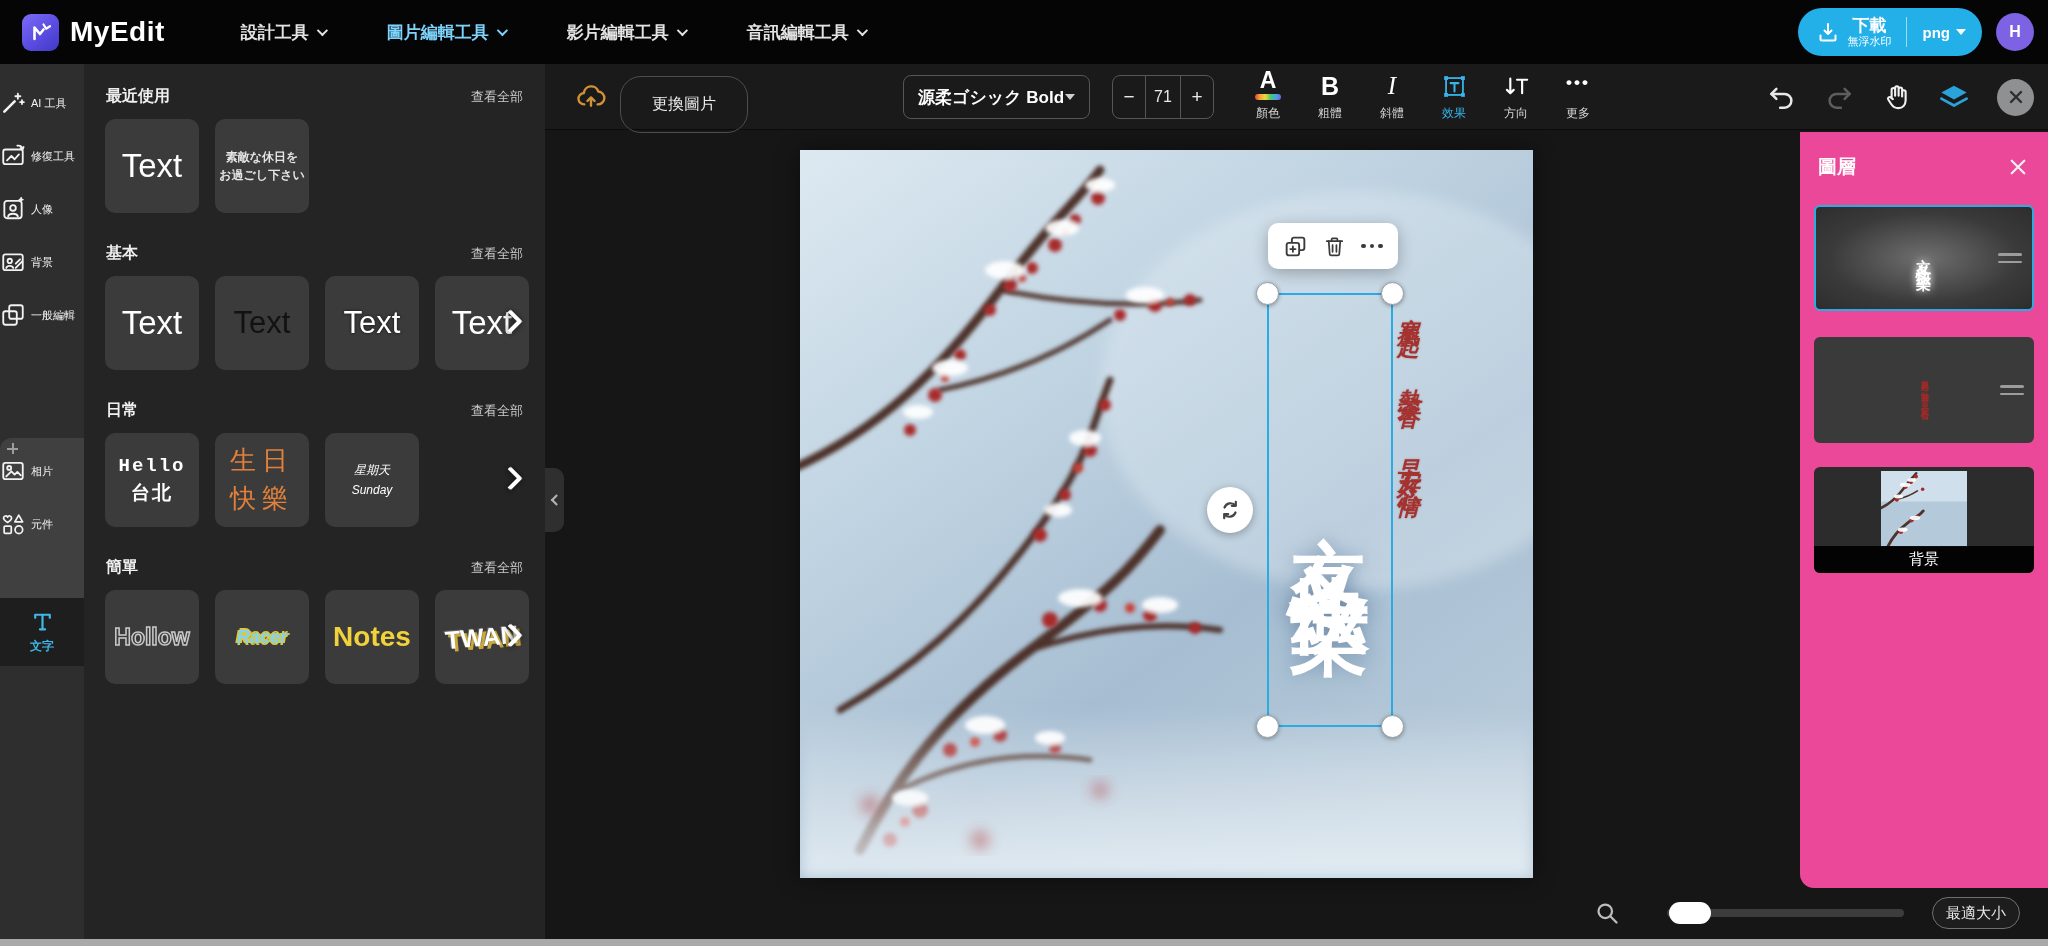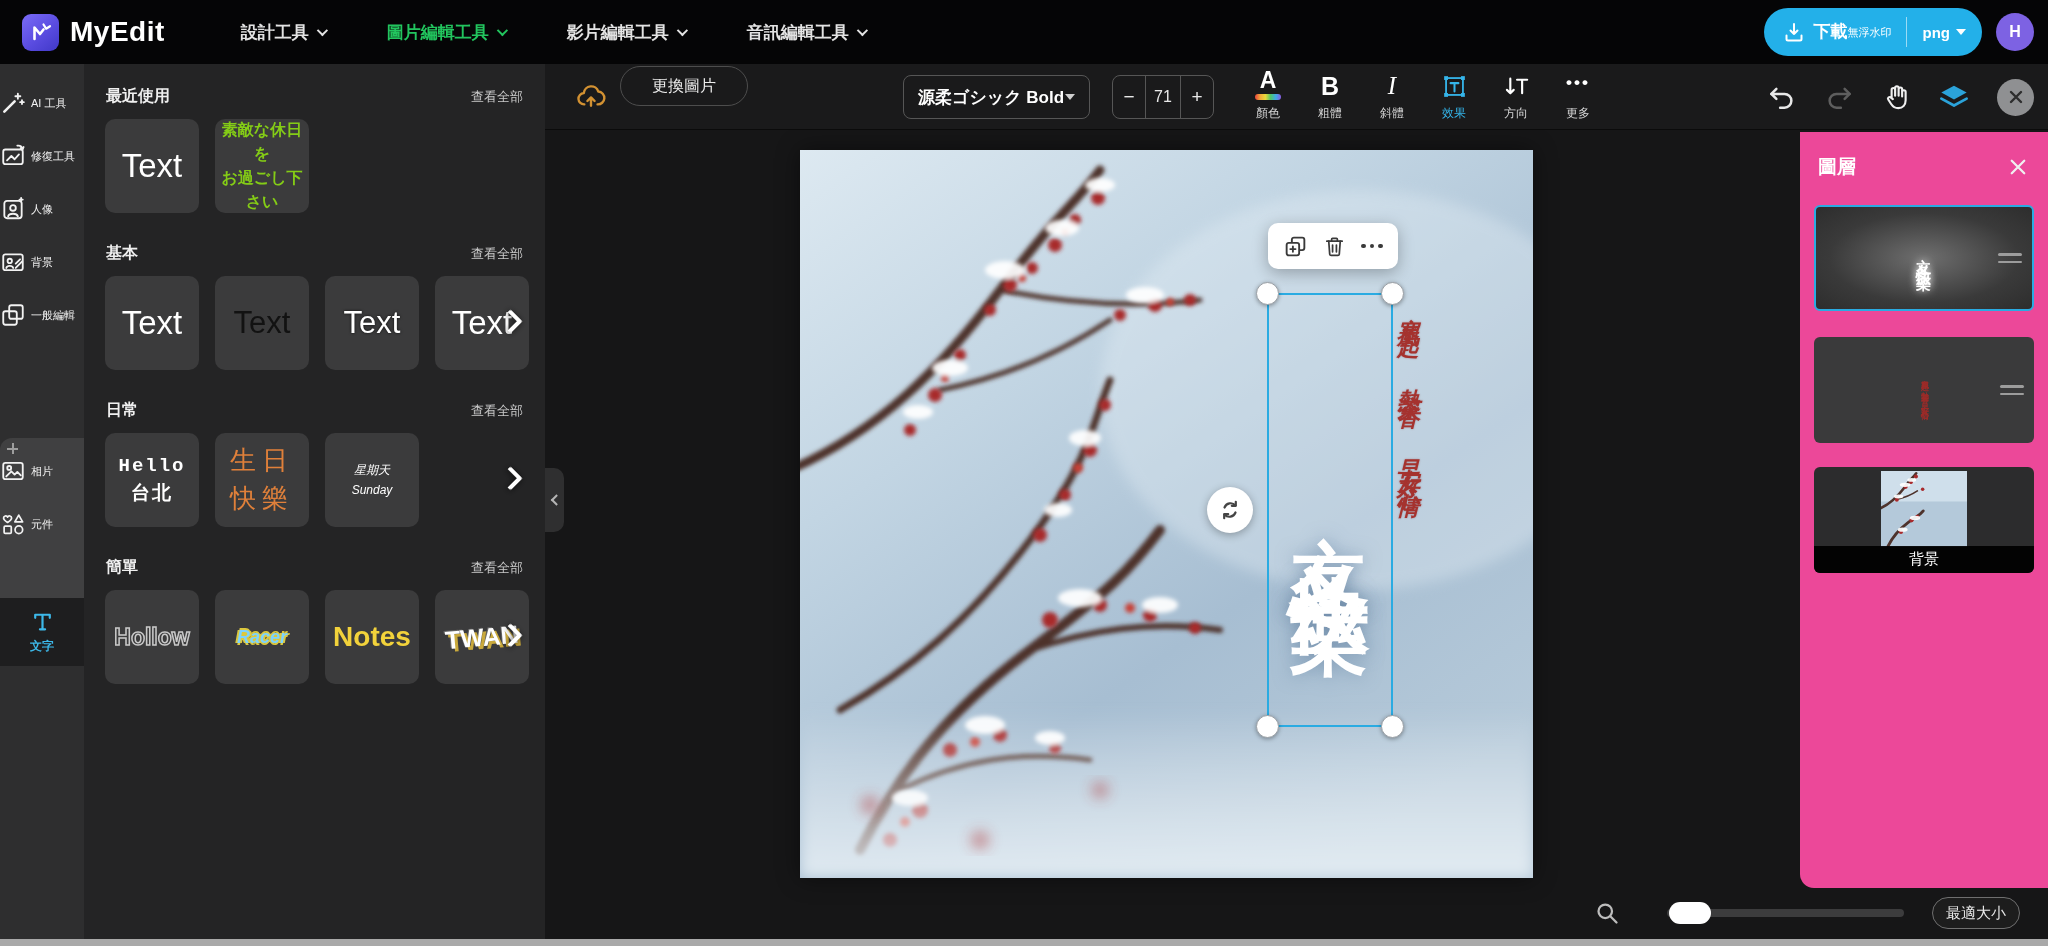--- a/index.html
+++ b/index.html
@@ -10,27 +10,27 @@
   
   .navbar { position:absolute; left:0; top:0; width:2048px; height:64px; background:#050506;
     display:flex; align-items:center; padding:0 14px; z-index:50; }
   .logo-mark { width:37px; height:37px; border-radius:9px; margin:0 11px 0 8px;
     background:linear-gradient(140deg,#7b6cf7 0%,#5a4ce0 55%,#4038c8 100%);
     display:flex; align-items:center; justify-content:center; }
   .brand { color:#fff; font-size:28px; font-weight:bold; letter-spacing:.5px; }
   .nav-menus { display:flex; gap:62px; margin-left:76px; }
   .nav-item { display:flex; align-items:center; gap:8px; color:#e3e3e3; font-size:17px;
     font-weight:bold; cursor:pointer; }
-  .nav-item.active { color:#22c55e; }
+  .nav-item.active { color:#7dd3fc; }
   .chev { width:8px; height:8px; border-right:2px solid currentColor; border-bottom:2px solid currentColor;
     transform:rotate(45deg) translateY(-2px); }
   .dl-btn { margin-left:auto; height:48px; border-radius:26px; background:#23b0e9; color:#fff;
     display:flex; align-items:center; cursor:pointer; overflow:hidden; }
   .dl-left { display:flex; align-items:center; gap:8px; padding:0 14px 0 18px; }
-  .dl-stack { display:flex; flex-direction:row; align-items:center; line-height:1.1; }
+  .dl-stack { display:flex; flex-direction:column; align-items:center; line-height:1.1; }
   .dl-title { font-size:17px; font-weight:bold; }
   .dl-sub { font-size:11px; }
   .dl-div { width:1px; height:30px; background:rgba(255,255,255,.55); }
   .dl-fmt { display:flex; align-items:center; gap:6px; padding:0 16px; font-size:15px; font-weight:bold; }
   .caret-down { width:0; height:0; border-left:5px solid transparent; border-right:5px solid transparent;
     border-top:6px solid #fff; }
   .avatar { width:38px; height:38px; border-radius:50%; background:#7d62e3; color:#fff;
     display:flex; align-items:center; justify-content:center; font-size:16px; font-weight:bold;
     margin-left:14px; cursor:pointer; }
 
@@ -56,21 +56,21 @@
     z-index:20; padding-top:22px; }
   .sec-h { display:flex; justify-content:space-between; align-items:baseline; padding:0 22px; }
   .sec-h .t { color:#efefef; font-size:16px; font-weight:bold; }
   .sec-h .va { color:#c9c9c9; font-size:13px; cursor:pointer; }
   .tile-row { position:relative; display:flex; gap:16px; padding-left:21px; margin-top:12px;
     margin-bottom:30px; }
   .tile { width:94px; height:94px; border-radius:10px; background:#3b3b3c; display:flex;
     align-items:center; justify-content:center; overflow:hidden; cursor:pointer; flex:none; }
   .tile span { white-space:pre-line; text-align:center; }
   .t-plain  { color:#fff; font-size:33px; }
-  .t-jp     { color:#84cc16; font-size:16px; font-weight:bold; line-height:1.5; }
+  .t-jp     { color:#e5e5e5; font-size:12px; font-weight:bold; line-height:1.5; }
   .t-black  { color:#121212; font-size:31px; }
   .t-shadow { color:#fff; font-size:31px; text-shadow:0 0 3px rgba(0,0,0,.8); }
   .t-mono   { color:#fff; font-family:"Liberation Mono","DejaVu Sans Mono",monospace; font-weight:bold;
     font-size:19px; letter-spacing:2px; line-height:1.5; }
   .t-pink   { color:#eba8b4; font-size:24px; font-family:"DejaVu Serif",serif; line-height:1.5; }
   .t-orange { color:#e0803a; font-size:26px; font-family:"DejaVu Serif",serif; line-height:1.45;
     letter-spacing:6px; }
   .t-script { color:#fff; font-size:12px; font-style:italic; line-height:1.7; }
   .t-hollow { color:transparent; -webkit-text-stroke:1.5px #c9c9c9; font-size:23px; font-weight:800; }
   .t-racer  { color:#7dd3fc; font-size:18px; font-weight:800; font-style:italic;
@@ -83,21 +83,21 @@
     border-radius:2px; filter:drop-shadow(0 1px 3px rgba(0,0,0,.7)); cursor:pointer; }
   .collapse-tab { position:absolute; left:545px; top:468px; width:19px; height:64px; background:#2f2f30;
     border-radius:0 10px 10px 0; display:flex; align-items:center; justify-content:center;
     cursor:pointer; z-index:21; }
   .collapse-tab .c { width:8px; height:8px; border-left:2.4px solid #b5b5b5; border-bottom:2.4px solid #b5b5b5;
     transform:rotate(45deg) translate(1px,-1px); }
 
   
   .edit-toolbar { position:absolute; left:545px; top:64px; width:1503px; height:66px; background:#1a1a1b;
     border-bottom:1px solid #0b0b0b; z-index:40; }
-  .replace-btn { position:absolute; left:75px; top:2px; width:128px; height:40px; border:1.5px solid #4d4d4d;
+  .replace-btn { position:absolute; left:75px; top:12px; width:128px; height:57px; border:1.5px solid #4d4d4d;
     border-radius:21px; color:#ededed; font-size:16px; display:flex; align-items:center; justify-content:center;
     cursor:pointer; background:transparent; }
   .cloud-up { position:absolute; left:30px; top:17px; cursor:pointer; }
   .font-select { position:absolute; left:358px; top:11px; width:187px; height:44px; border:1.5px solid #565656;
     border-radius:8px; display:flex; align-items:center; justify-content:space-between; padding:0 14px;
     color:#fff; font-size:17px; font-weight:bold; cursor:pointer; }
   .font-select .caret-down { border-top-color:#cfcfcf; }
   .stepper { position:absolute; left:567px; top:11px; width:102px; height:44px; border:1.5px solid #565656;
     border-radius:8px; display:flex; align-items:stretch; color:#e8e8e8; }
   .stepper > div { display:flex; align-items:center; justify-content:center; }

